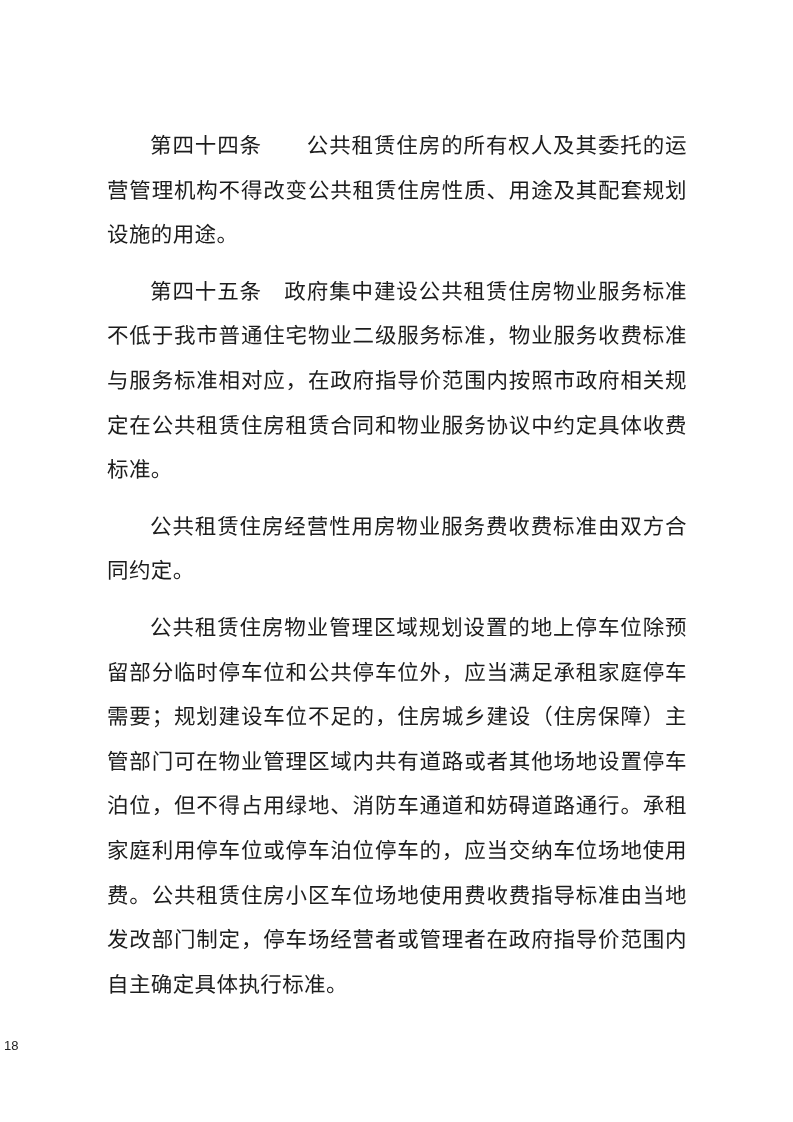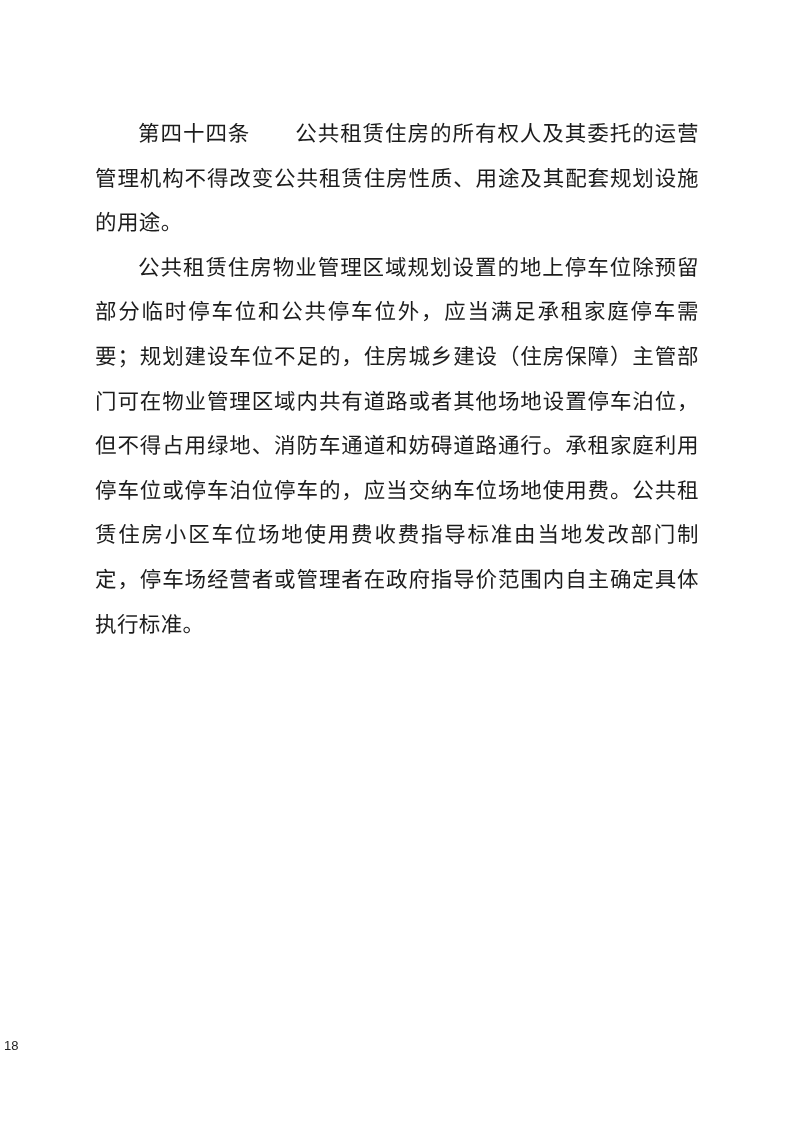--- a/index.html
+++ b/index.html
@@ -16,21 +16,21 @@
     font-family: "Liberation Serif", "DejaVu Serif", serif;
     color: #1c1c1c;
   }
   .content {
     position: absolute;
     top: 112px;
     left: 95px;
     width: 604px;
   }
   .para {
-    margin: 0;
+    margin: 12px;
     padding: 0;
     font-size: 21.5px;
     line-height: 44.6px;
     letter-spacing: 0.4px;
     text-align: justify;
     text-justify: inter-ideograph;
     text-indent: 2em;
     word-break: break-all;
   }
   .footer {
@@ -45,18 +45,20 @@
     font-family: "Liberation Sans", "DejaVu Sans", sans-serif;
     color: #222222;
   }
 </style>
 </head>
 <body>
 
 <div class="page">
   <div class="content">
     <p class="para">第四十四条　　公共租赁住房的所有权人及其委托的运营管理机构不得改变公共租赁住房性质、用途及其配套规划设施的用途。</p>
+    <p class="para">第四十五条　政府集中建设公共租赁住房物业服务标准不低于我市普通住宅物业二级服务标准，物业服务收费标准与服务标准相对应，在政府指导价范围内按照市政府相关规定在公共租赁住房租赁合同和物业服务协议中约定具体收费标准。</p>
+    <p class="para">公共租赁住房经营性用房物业服务费收费标准由双方合同约定。</p>
     <p class="para">公共租赁住房物业管理区域规划设置的地上停车位除预留部分临时停车位和公共停车位外，应当满足承租家庭停车需要；规划建设车位不足的，住房城乡建设（住房保障）主管部门可在物业管理区域内共有道路或者其他场地设置停车泊位，但不得占用绿地、消防车通道和妨碍道路通行。承租家庭利用停车位或停车泊位停车的，应当交纳车位场地使用费。公共租赁住房小区车位场地使用费收费指导标准由当地发改部门制定，停车场经营者或管理者在政府指导价范围内自主确定具体执行标准。</p>
   </div>
   <div class="footer">
     <span class="page-number">18</span>
   </div>
 </div>
 
 </body></html>

